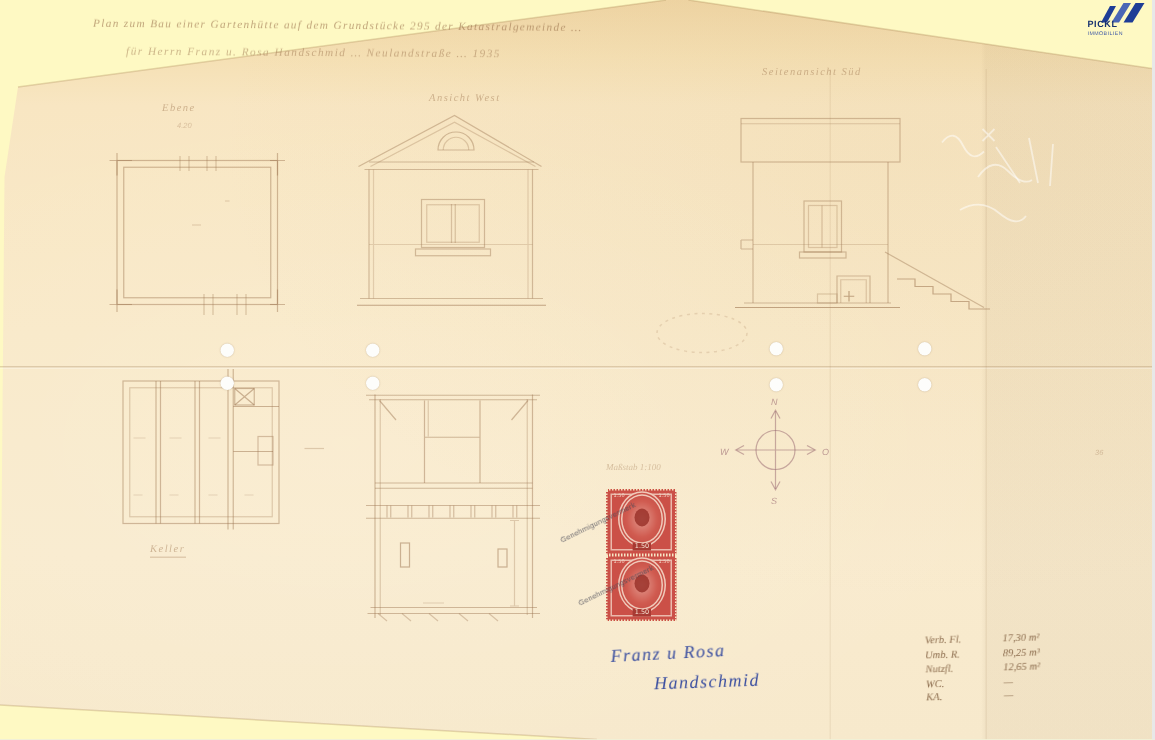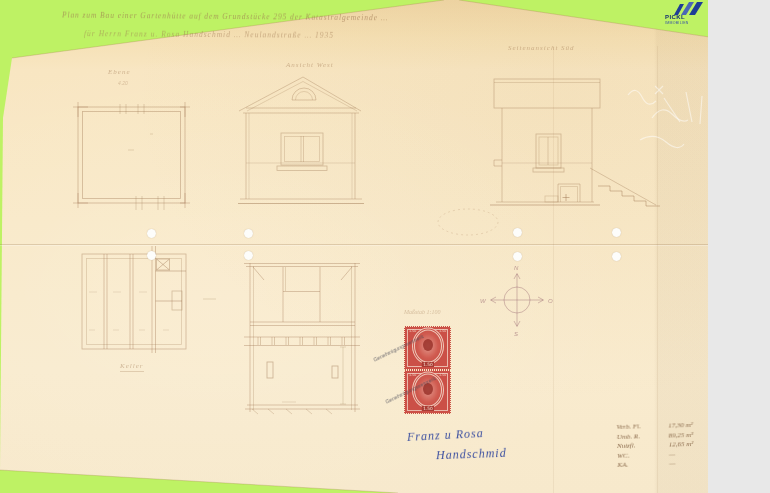--- a/index.html
+++ b/index.html
@@ -1,16 +1,16 @@
 <!DOCTYPE html>
 <html style="--paper: #f8e7c3; --pencil: #9c7450; --ink: #3b4fa0; --stamp_red: #cb5047; --logo_blue: #1e3d96;"><head>
 <meta charset="utf-8">
 <style>
   html,body{margin:0;padding:0;background:#e8e8e8;}
-  #scan{position:relative;width:708px;height:493px;background:#bef264;overflow:hidden;
+  #scan{position:relative;width:768px;height:493px;background:#fef9c3;overflow:hidden;
         font-family:"Liberation Sans",sans-serif;}
   
   #paper{position:absolute;inset:0;
     background:
       linear-gradient(90deg, rgba(0,0,0,0) 654px, rgba(120,90,50,.05) 657px),
       linear-gradient(180deg, #efd5a4 0px, #f5e0b4 38px, #f8e6c2 70px,
                       #f9e9c8 45%, #f9ebce 75%, #f7e9cc 100%);
     clip-path: polygon(12px 58px, 444px 0px, 459px 0px, 770px 46px,
                        770px 493px, 398px 493px, 0px 470px, 3px 118px);}
   #paper::after{content:"";position:absolute;inset:0;
@@ -24,21 +24,21 @@
   .pencil{position:absolute;color:rgba(158,117,80,.85);
           font-family:"Liberation Serif",serif;font-style:italic;
           filter:blur(.3px);white-space:nowrap;}
   .title1{left:62px;top:13px;width:575px;font-size:7.5px;letter-spacing:.9px;
           transform:rotate(.5deg);opacity:.75;
           -webkit-mask:linear-gradient(90deg,#000 60%,rgba(0,0,0,.35) 85%,rgba(0,0,0,.3));
           mask:linear-gradient(90deg,#000 60%,rgba(0,0,0,.35) 85%,rgba(0,0,0,.3));}
   .title2{left:84px;top:30px;font-size:7.5px;letter-spacing:1px;transform:rotate(.4deg);opacity:.6;}
   .drawlabel{font-size:7px;letter-spacing:1px;opacity:.55;}
   .scale-note{left:404px;top:309px;font-size:6px;opacity:.45;}
-  .keller{border-bottom:.8px solid rgba(158,117,80,.5);padding-bottom:1px;margin-left:20px;}
+  .keller{border-bottom:.8px solid rgba(158,117,80,.5);padding-bottom:1px;}
   
   #stats{position:absolute;left:617px;top:421px;width:150px;transform:rotate(-1.5deg);
          font-family:"Liberation Serif",serif;font-style:italic;color:rgba(130,96,65,.9);
          font-size:7px;filter:blur(.25px);}
   #stats .row{height:9.6px;line-height:9.6px;white-space:nowrap;}
   #stats .lab{display:inline-block;width:50px;}
   
   .ink{position:absolute;color:var(--ink,#3b4fa0);font-family:"Liberation Serif",serif;
        font-style:italic;white-space:nowrap;filter:blur(.2px);}
   .sig1{left:407px;top:428px;font-size:12px;letter-spacing:1px;transform:rotate(-3deg);}

